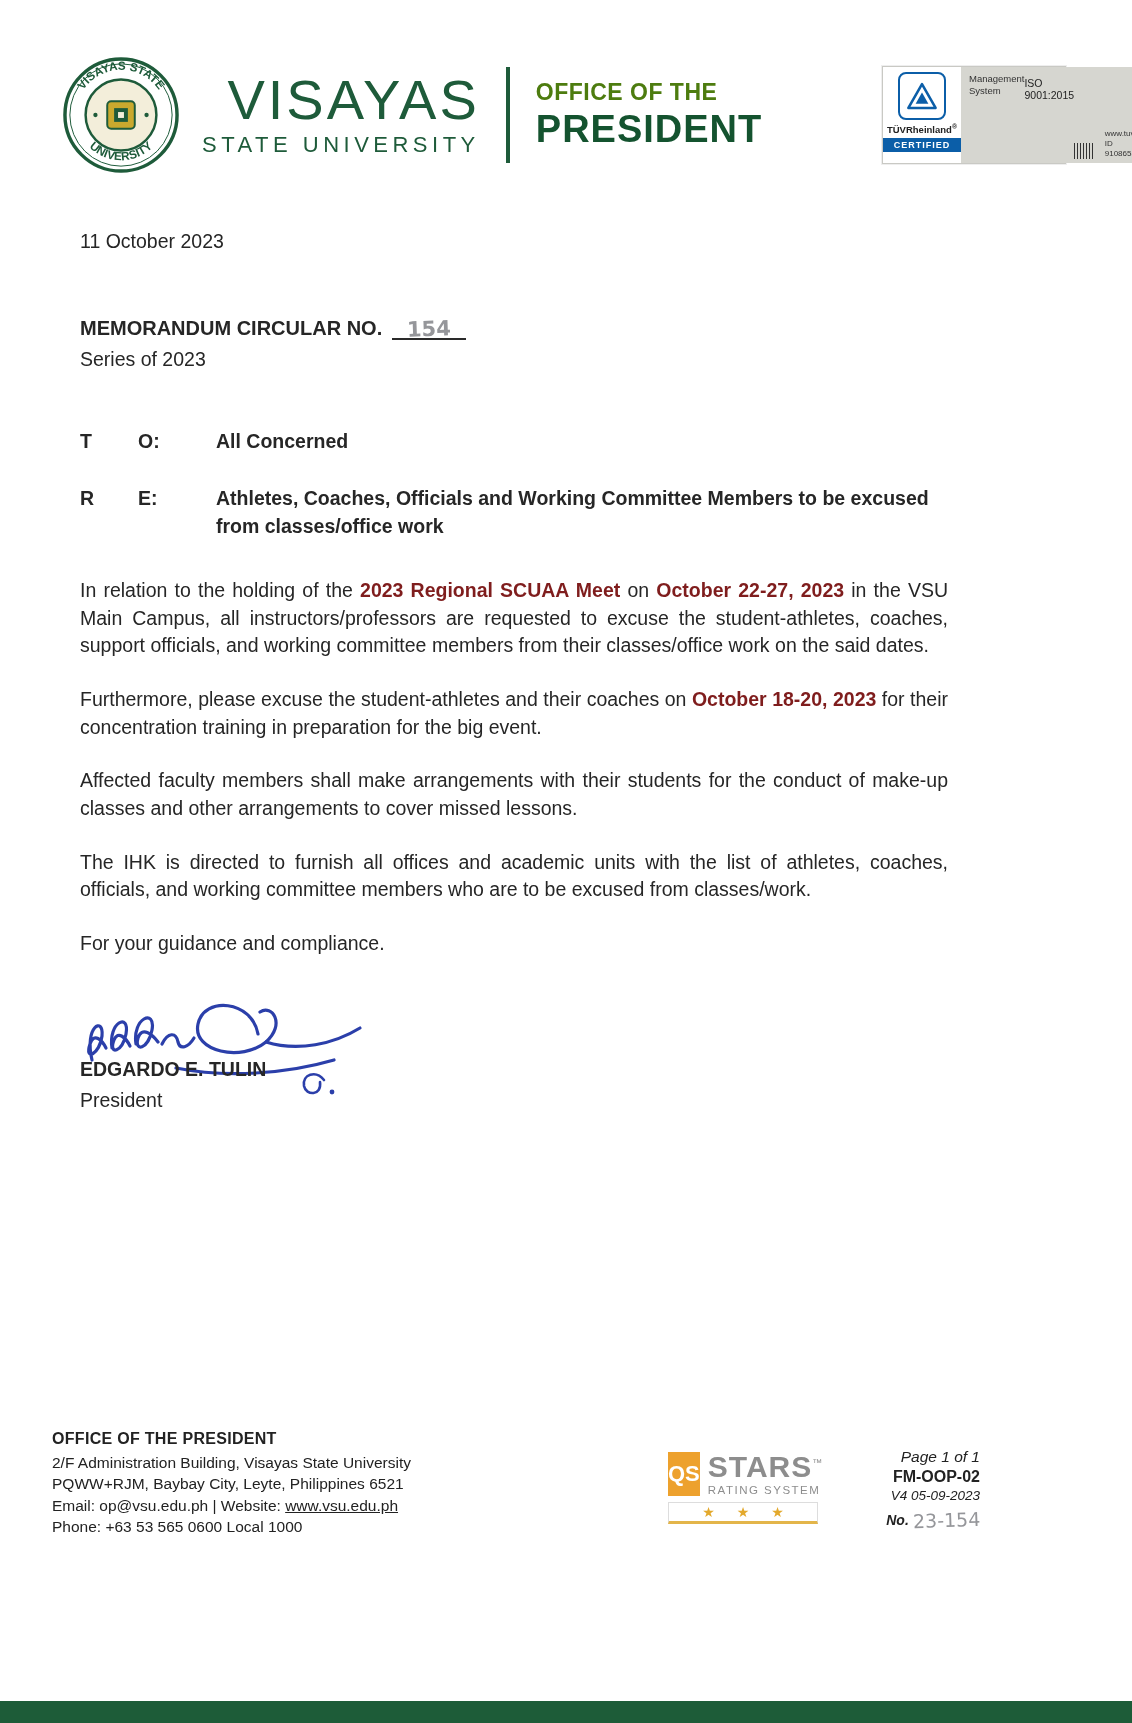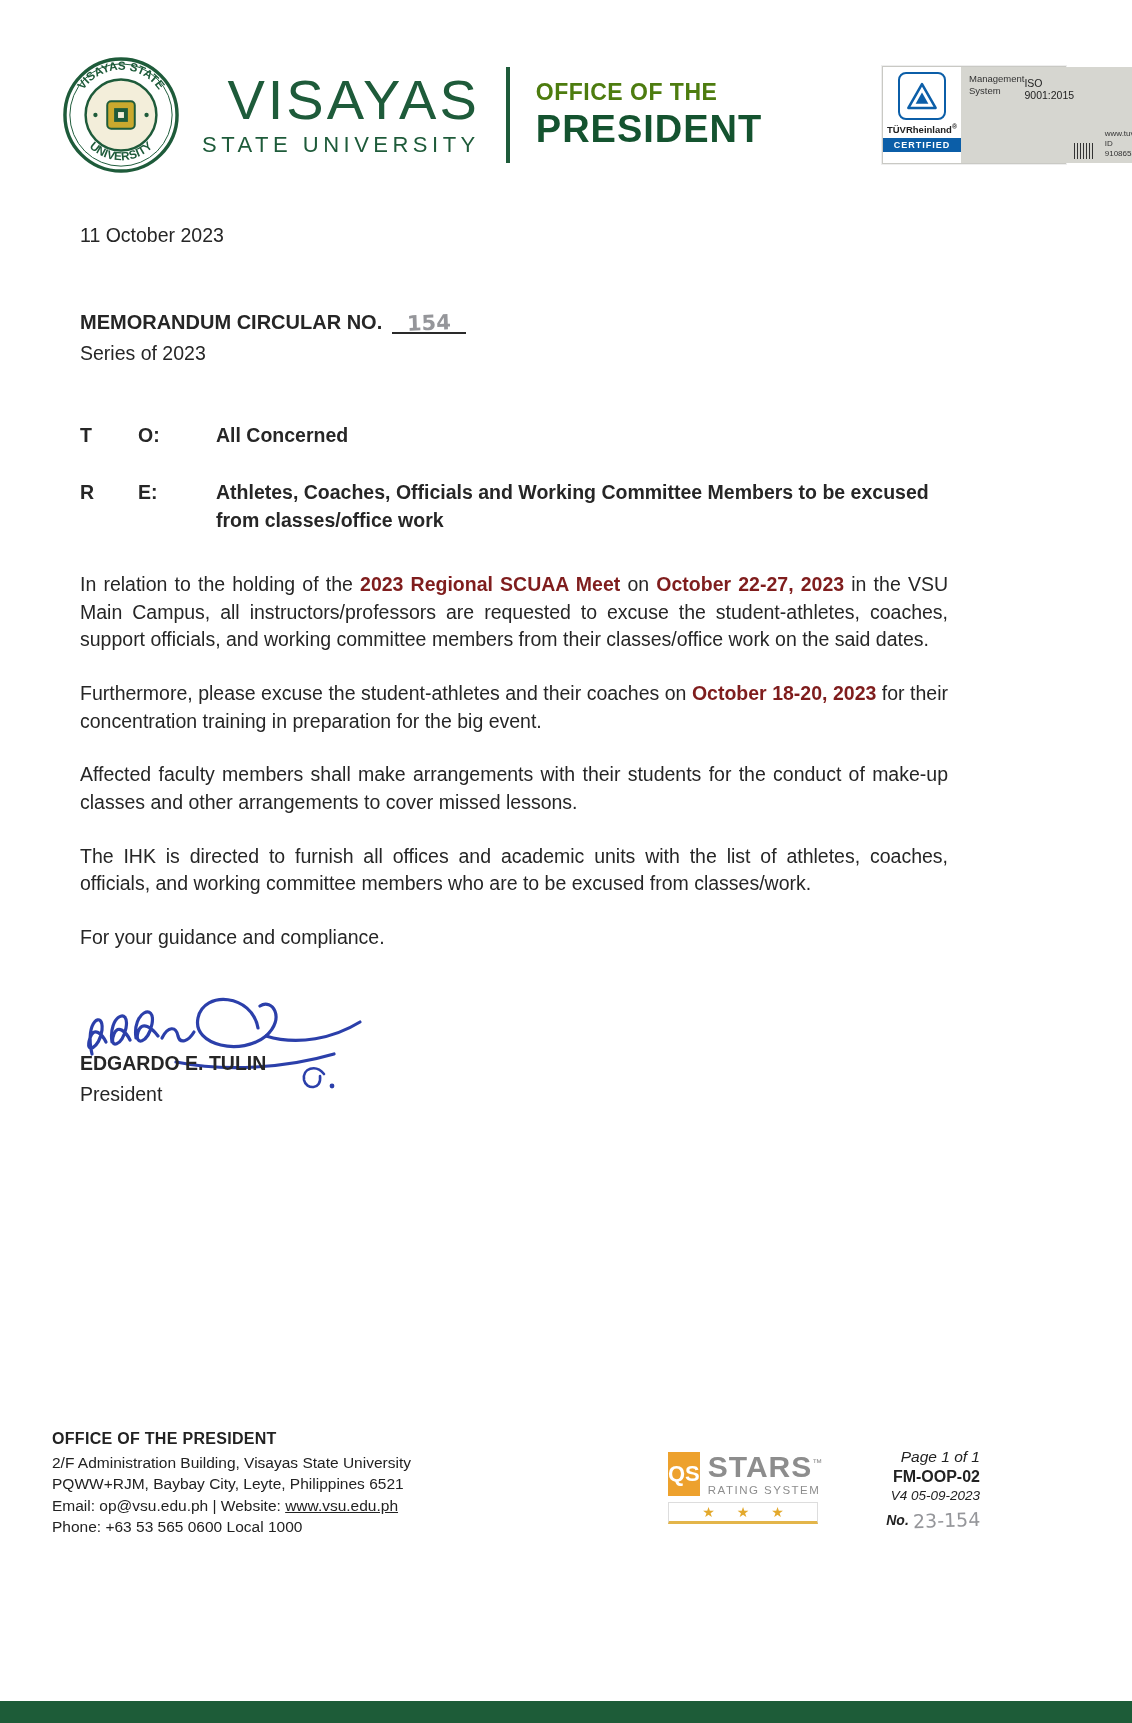--- a/index.html
+++ b/index.html
@@ -31,21 +31,21 @@
                    font-weight:bold; text-align:center; padding:2px 0; letter-spacing:1px; }
   .tuv-right { flex:1; background:#d6d6d0; padding:6px 6px 4px 8px; display:flex; flex-direction:row; }
   .tuv-mgmt { font-size:9.5px; color:#333; line-height:1.25; }
   .tuv-iso { font-size:10.5px; color:#222; margin-top:4px; }
   .tuv-bottom { margin-top:auto; display:flex; align-items:flex-end; gap:11px; }
   .tuv-barcode { width:22px; height:16px;
      background:repeating-linear-gradient(90deg,#333 0 1px,#d6d6d0 1px 3px); }
   .tuv-web { font-size:8px; color:#333; line-height:1.25; }
 
   
-  .content { position:absolute; top:222px; left:80px; width:868px; font-size:19.5px; line-height:1.42; }
+  .content { position:absolute; top:228px; left:80px; width:868px; font-size:19.5px; line-height:1.42; }
   .date { margin:0; }
   .memo-no { margin-top:58px; font-weight:bold; font-size:20px; }
   .blank-line { display:inline-block; min-width:74px; border-bottom:2.5px solid #2a2a2a;
                 text-align:center; line-height:0.9; margin-left:10px; vertical-align:baseline; }
   .handwrite { font-family:"DejaVu Sans", sans-serif; color:#95969a; display:inline-block;
                transform:rotate(-2deg); font-size:21px; position:relative; top:1px; }
   .series { margin-top:4px; }
 
   .addr-row { display:grid; grid-template-columns:58px 78px 1fr; column-gap:0; margin-top:0; }
   .addr-row .lab { font-weight:bold; }

